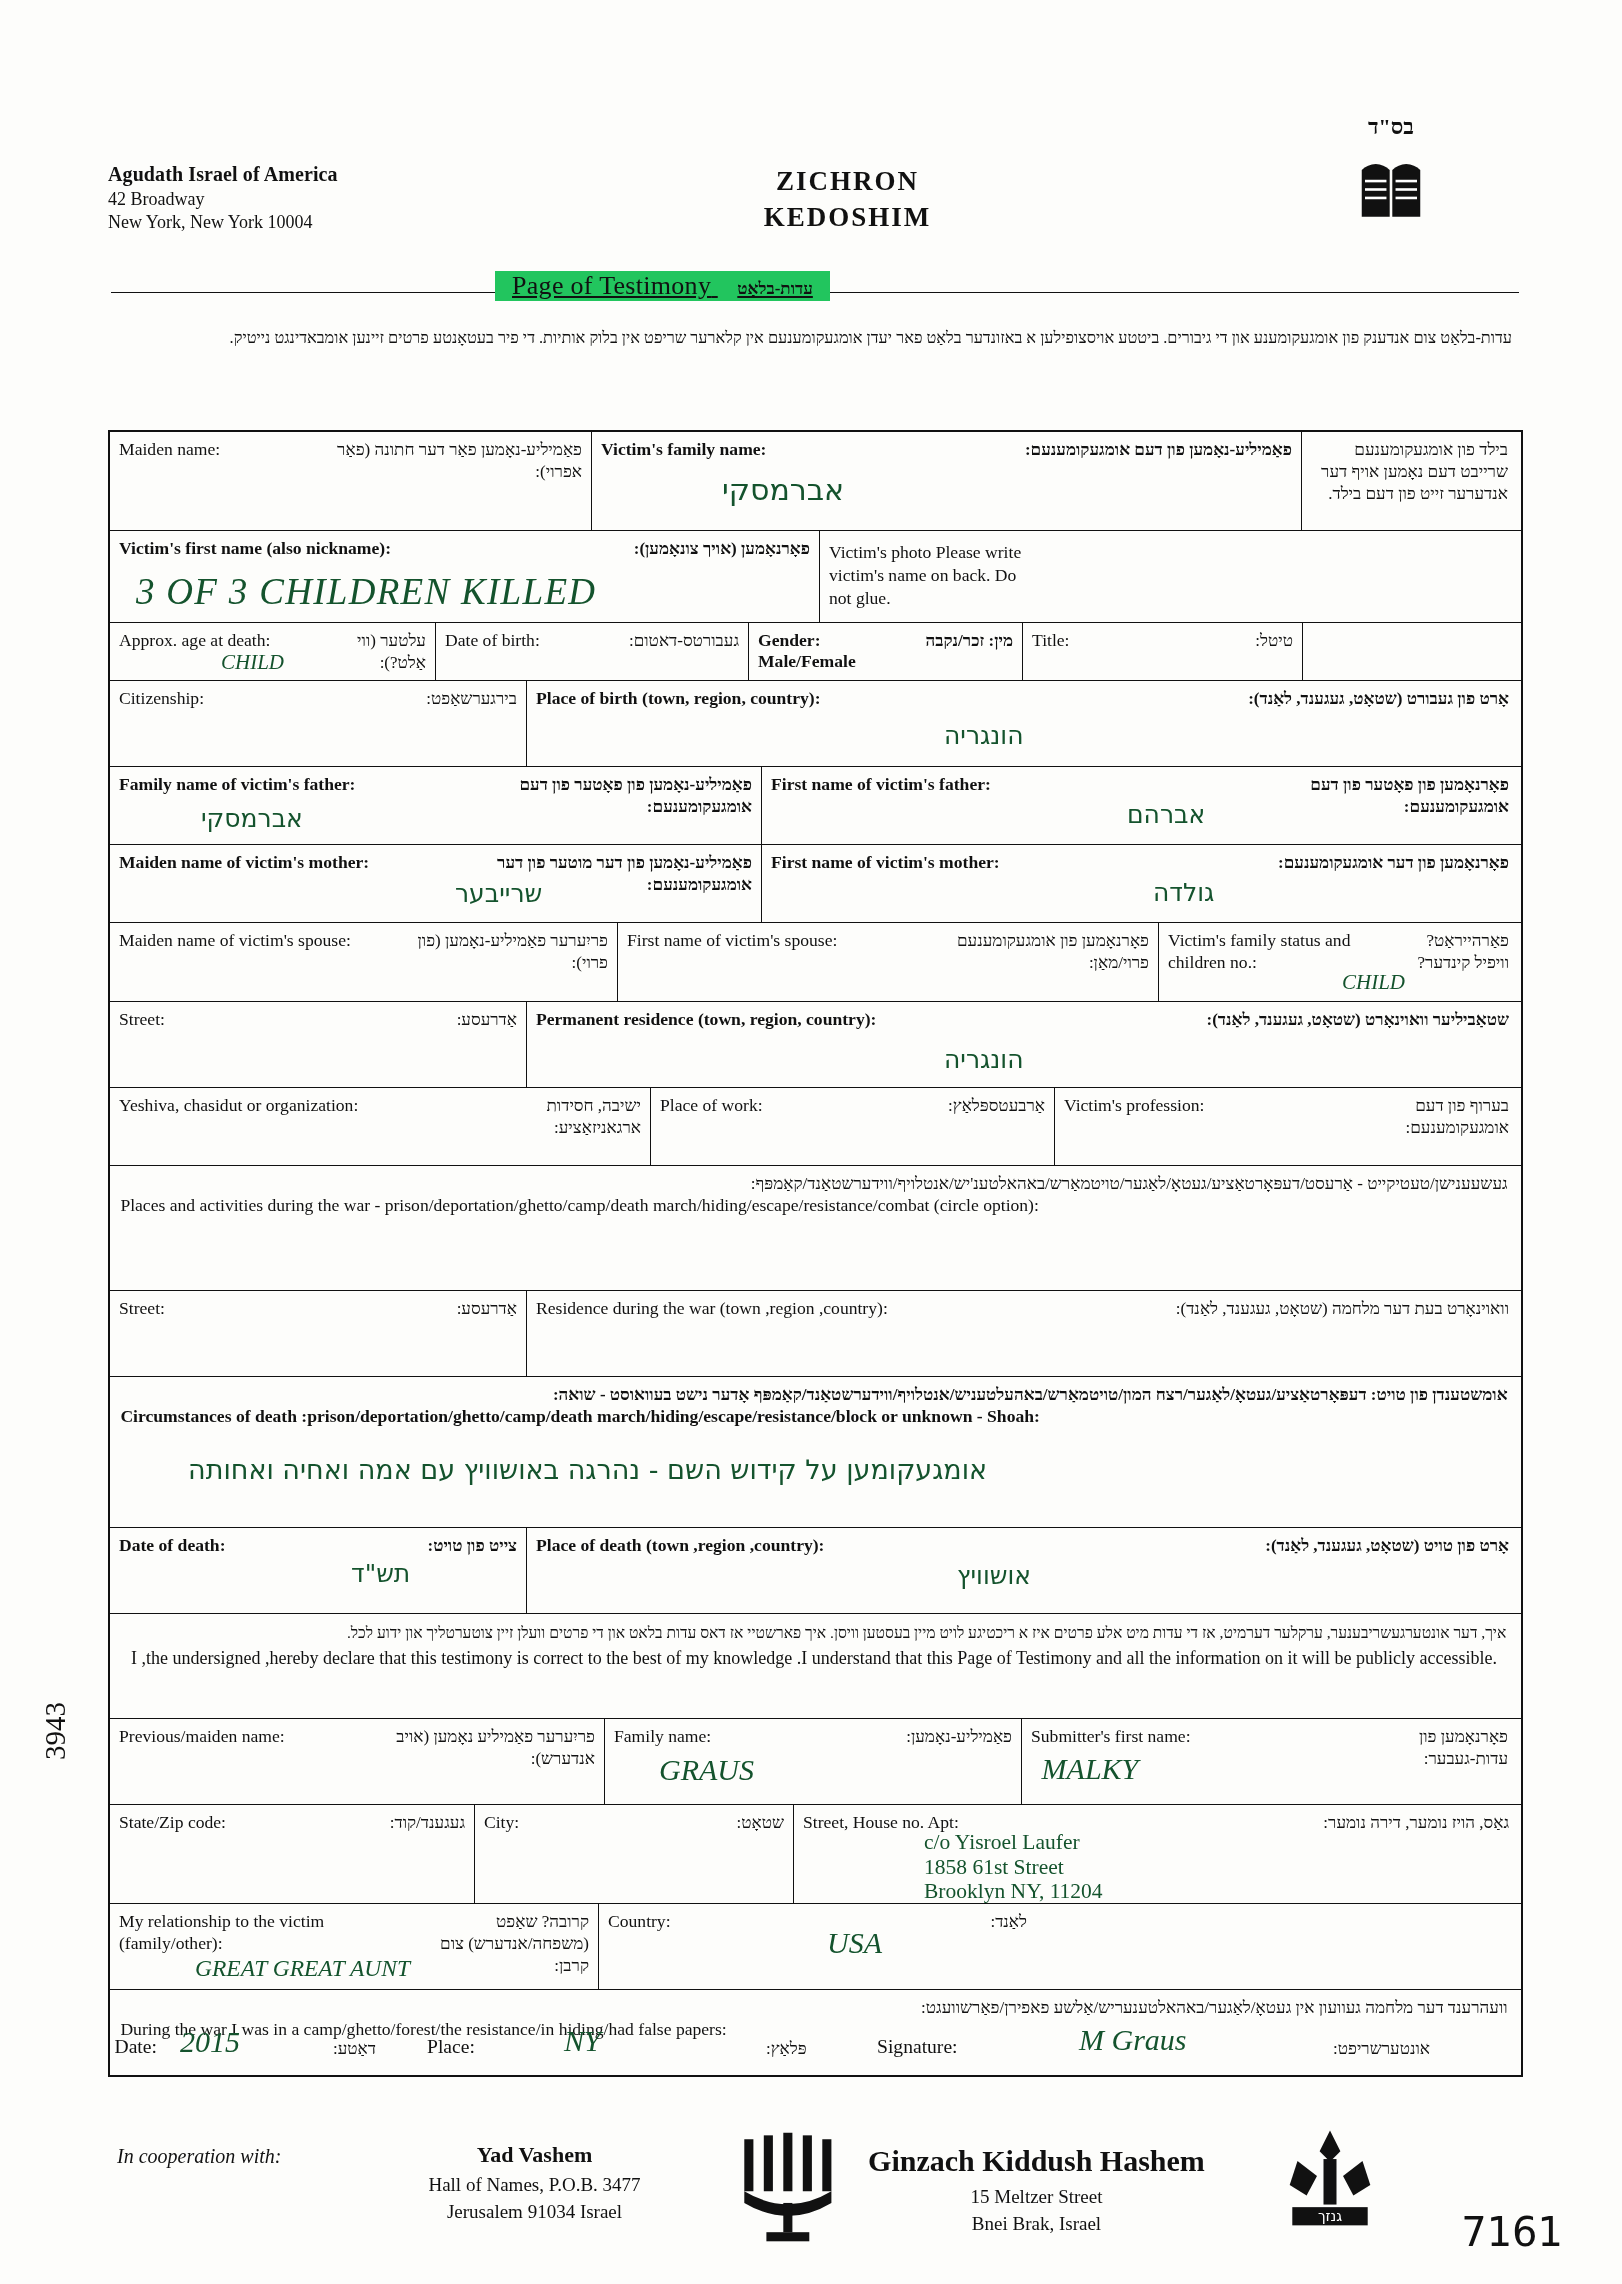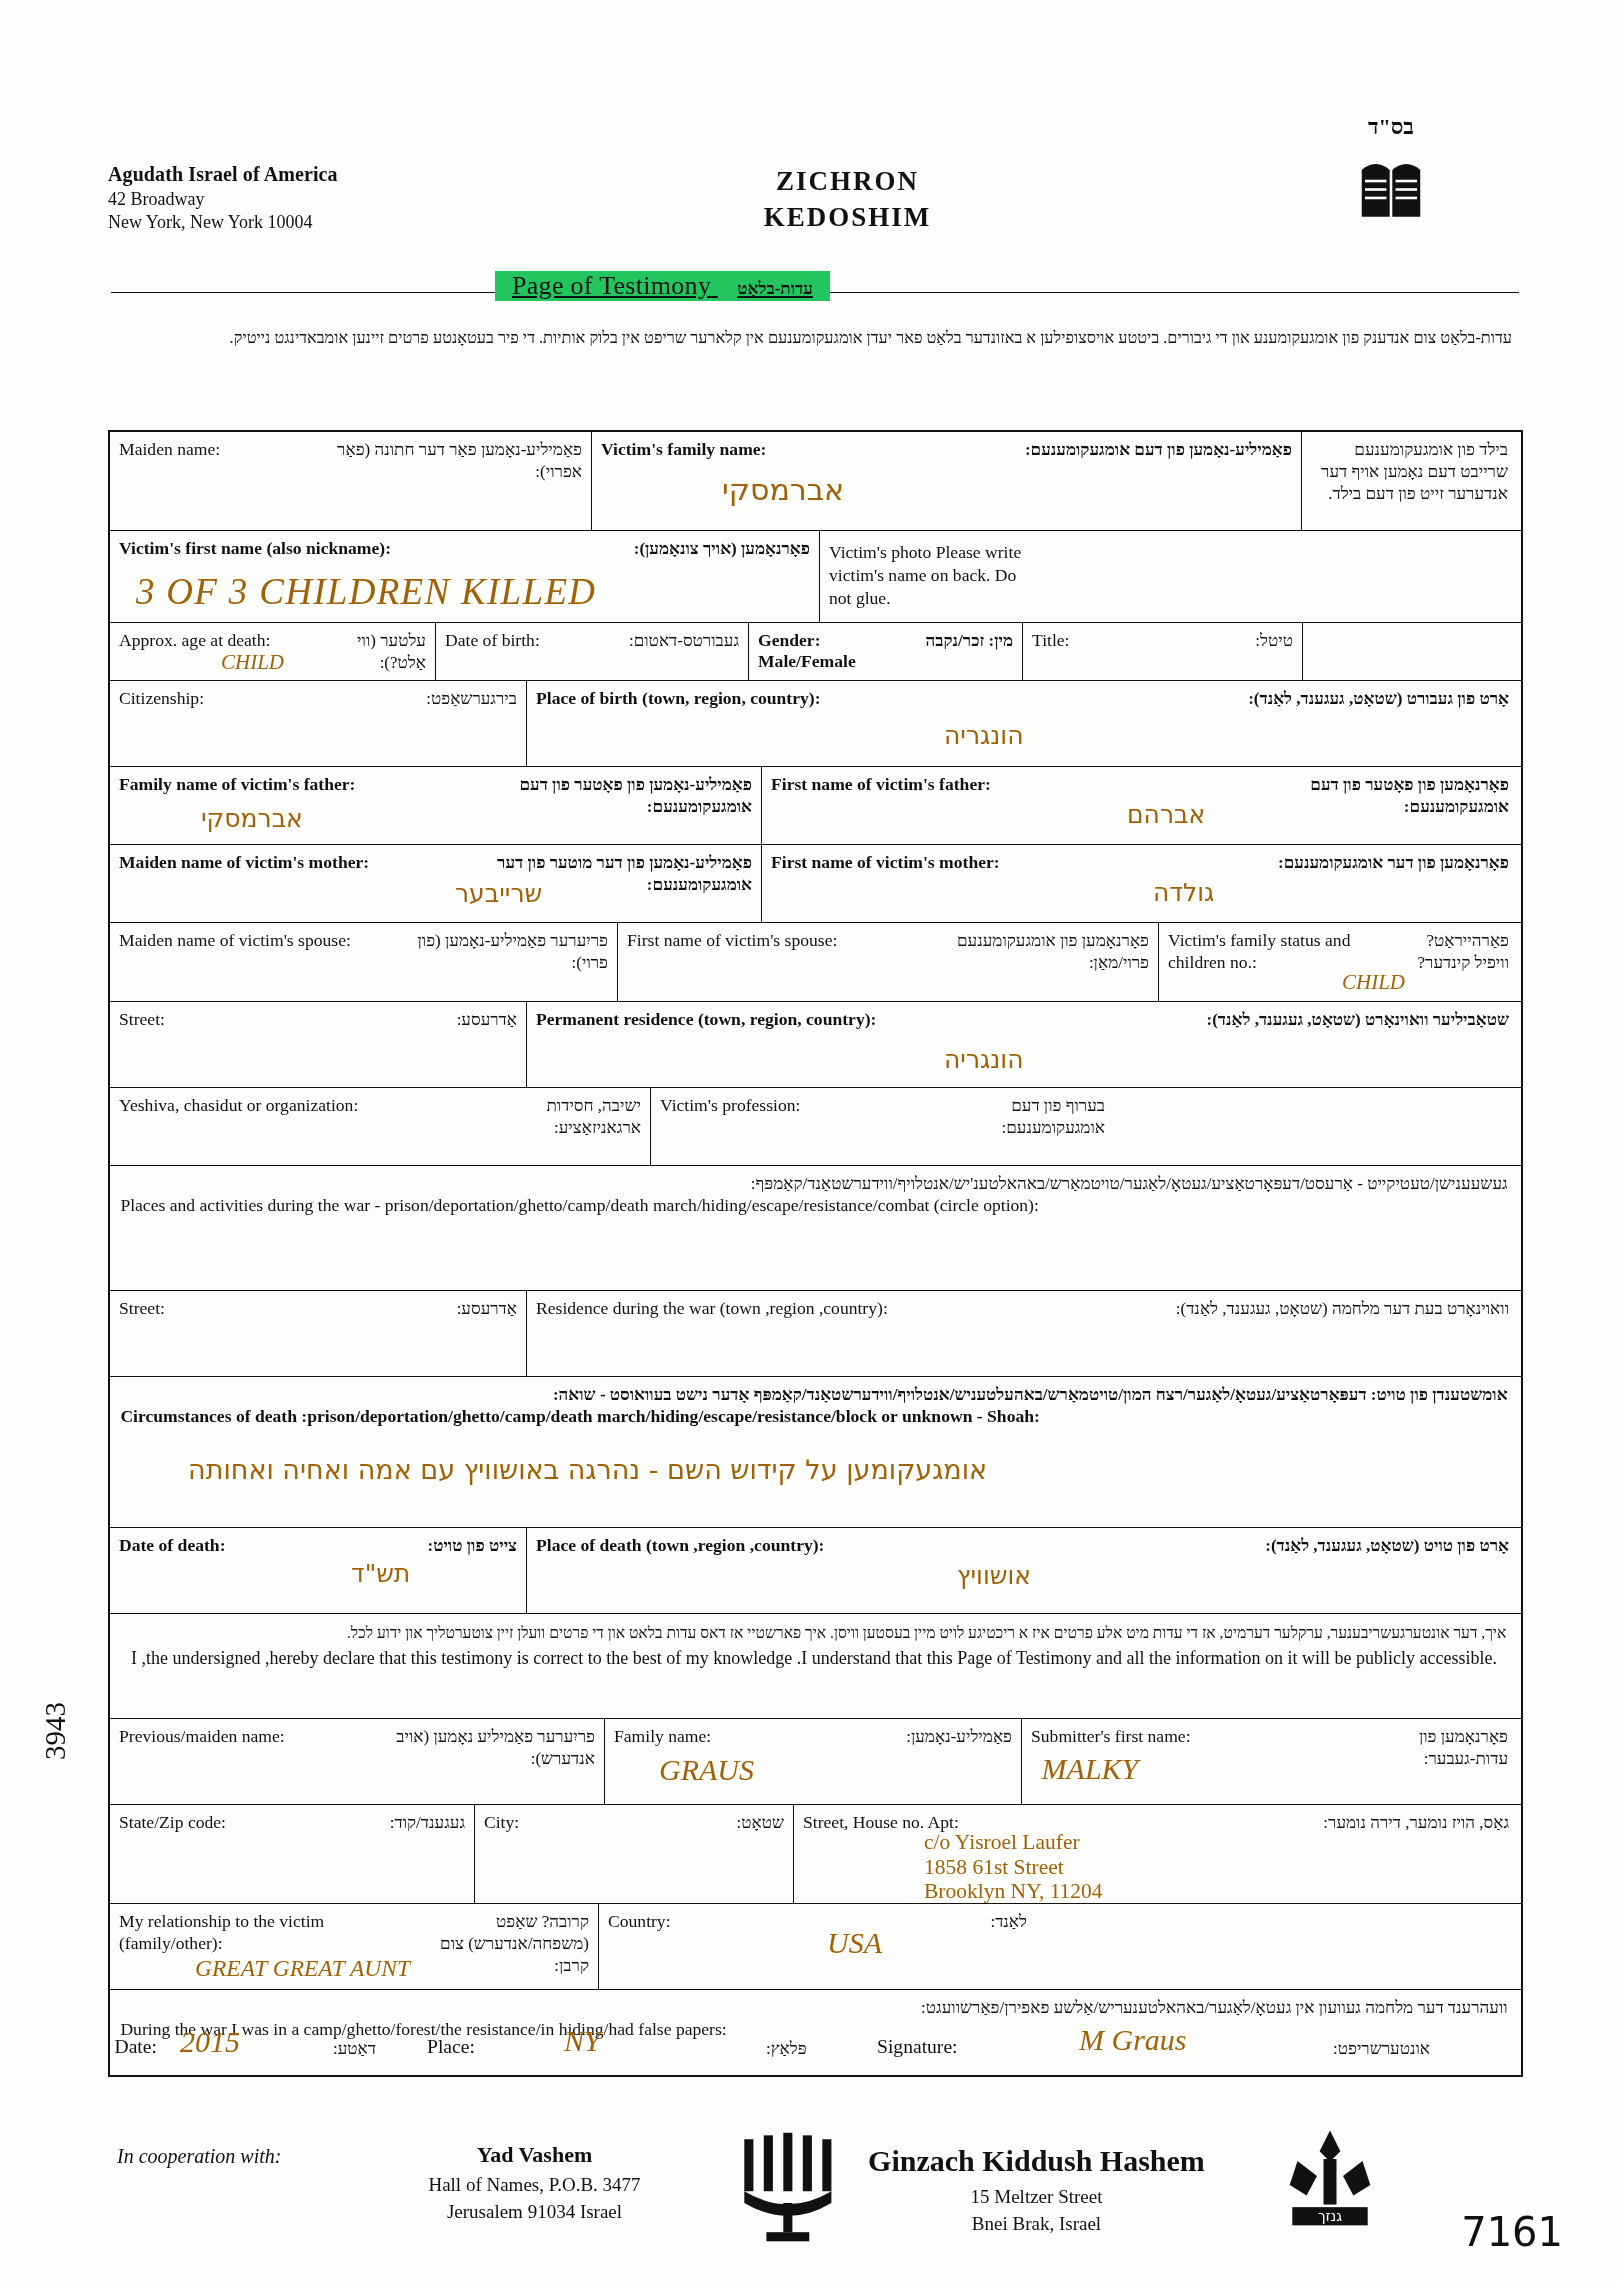--- a/index.html
+++ b/index.html
@@ -24,21 +24,21 @@
 
   .form{position:absolute;left:108px;top:430px;width:1411px;border:2px solid #111;}
   .row{display:flex;border-bottom:1.3px solid #111;position:relative;}
   .row:last-child{border-bottom:none;}
   .cell{position:relative;padding:6.5px 9px;box-sizing:border-box;border-right:1.3px solid #111;min-height:51px;}
   .cell:last-child{border-right:none;}
   .lab{font-size:17.6px;line-height:1.25;}
   .he{font-size:17px;direction:rtl;text-align:right;line-height:1.3;}
   .bold .lab,.bold .he{font-weight:bold;}
   .flexlab{display:flex;justify-content:space-between;align-items:flex-start;gap:6.5px;}
-  .hw{font-family:"Liberation Serif",serif;color:#a16207;font-style:italic;position:absolute;white-space:nowrap;}
+  .hw{font-family:"Liberation Serif",serif;color:#14532d;font-style:italic;position:absolute;white-space:nowrap;}
   .hwbig{font-size:30px;}
   .hwmid{font-size:25px;}
   .hwsm{font-size:21px;}
   .heb-hw{font-family:"DejaVu Sans",sans-serif;font-style:normal;direction:rtl;}
   .photobox{width:215px;}
   .photonote{font-size:17.6px;line-height:1.3;margin-top:3.9px;}
   .warline{padding:6.5px 10.4px;}
   .warline .he{text-align:right;}
   .warline .en{font-size:17.6px;}
   .decl{padding:7.8px 11.7px;}
@@ -245,20 +245,26 @@
       </div>
     </div>
 
     <div class="row">
       <div class="cell" style="width:541px;min-height:77px">
         <div class="flexlab">
             <span class="lab">Yeshiva, chasidut or organization:</span>
         <span class="he" style="width:183px">ישיבה, חסידות ארגאניזאַציע:</span>
           </div>
       </div>
+      <div class="cell" style="width:404px;min-height:77px">
+        <div class="flexlab">
+            <span class="lab">Place of work:</span>
+        <span class="he" style="width:130px">אַרבעטספּלאַץ:</span>
+          </div>
+      </div>
       <div class="cell" style="width:463px;min-height:77px">
         <div class="flexlab">
             <span class="lab">Victim's profession:</span>
         <span class="he" style="width:150px">בערוף פון דעם אומגעקומענעם:</span>
           </div>
       </div>
     </div>
 
     <div class="row">
       <div class="cell warline" style="width:1408px;min-height:124px">

